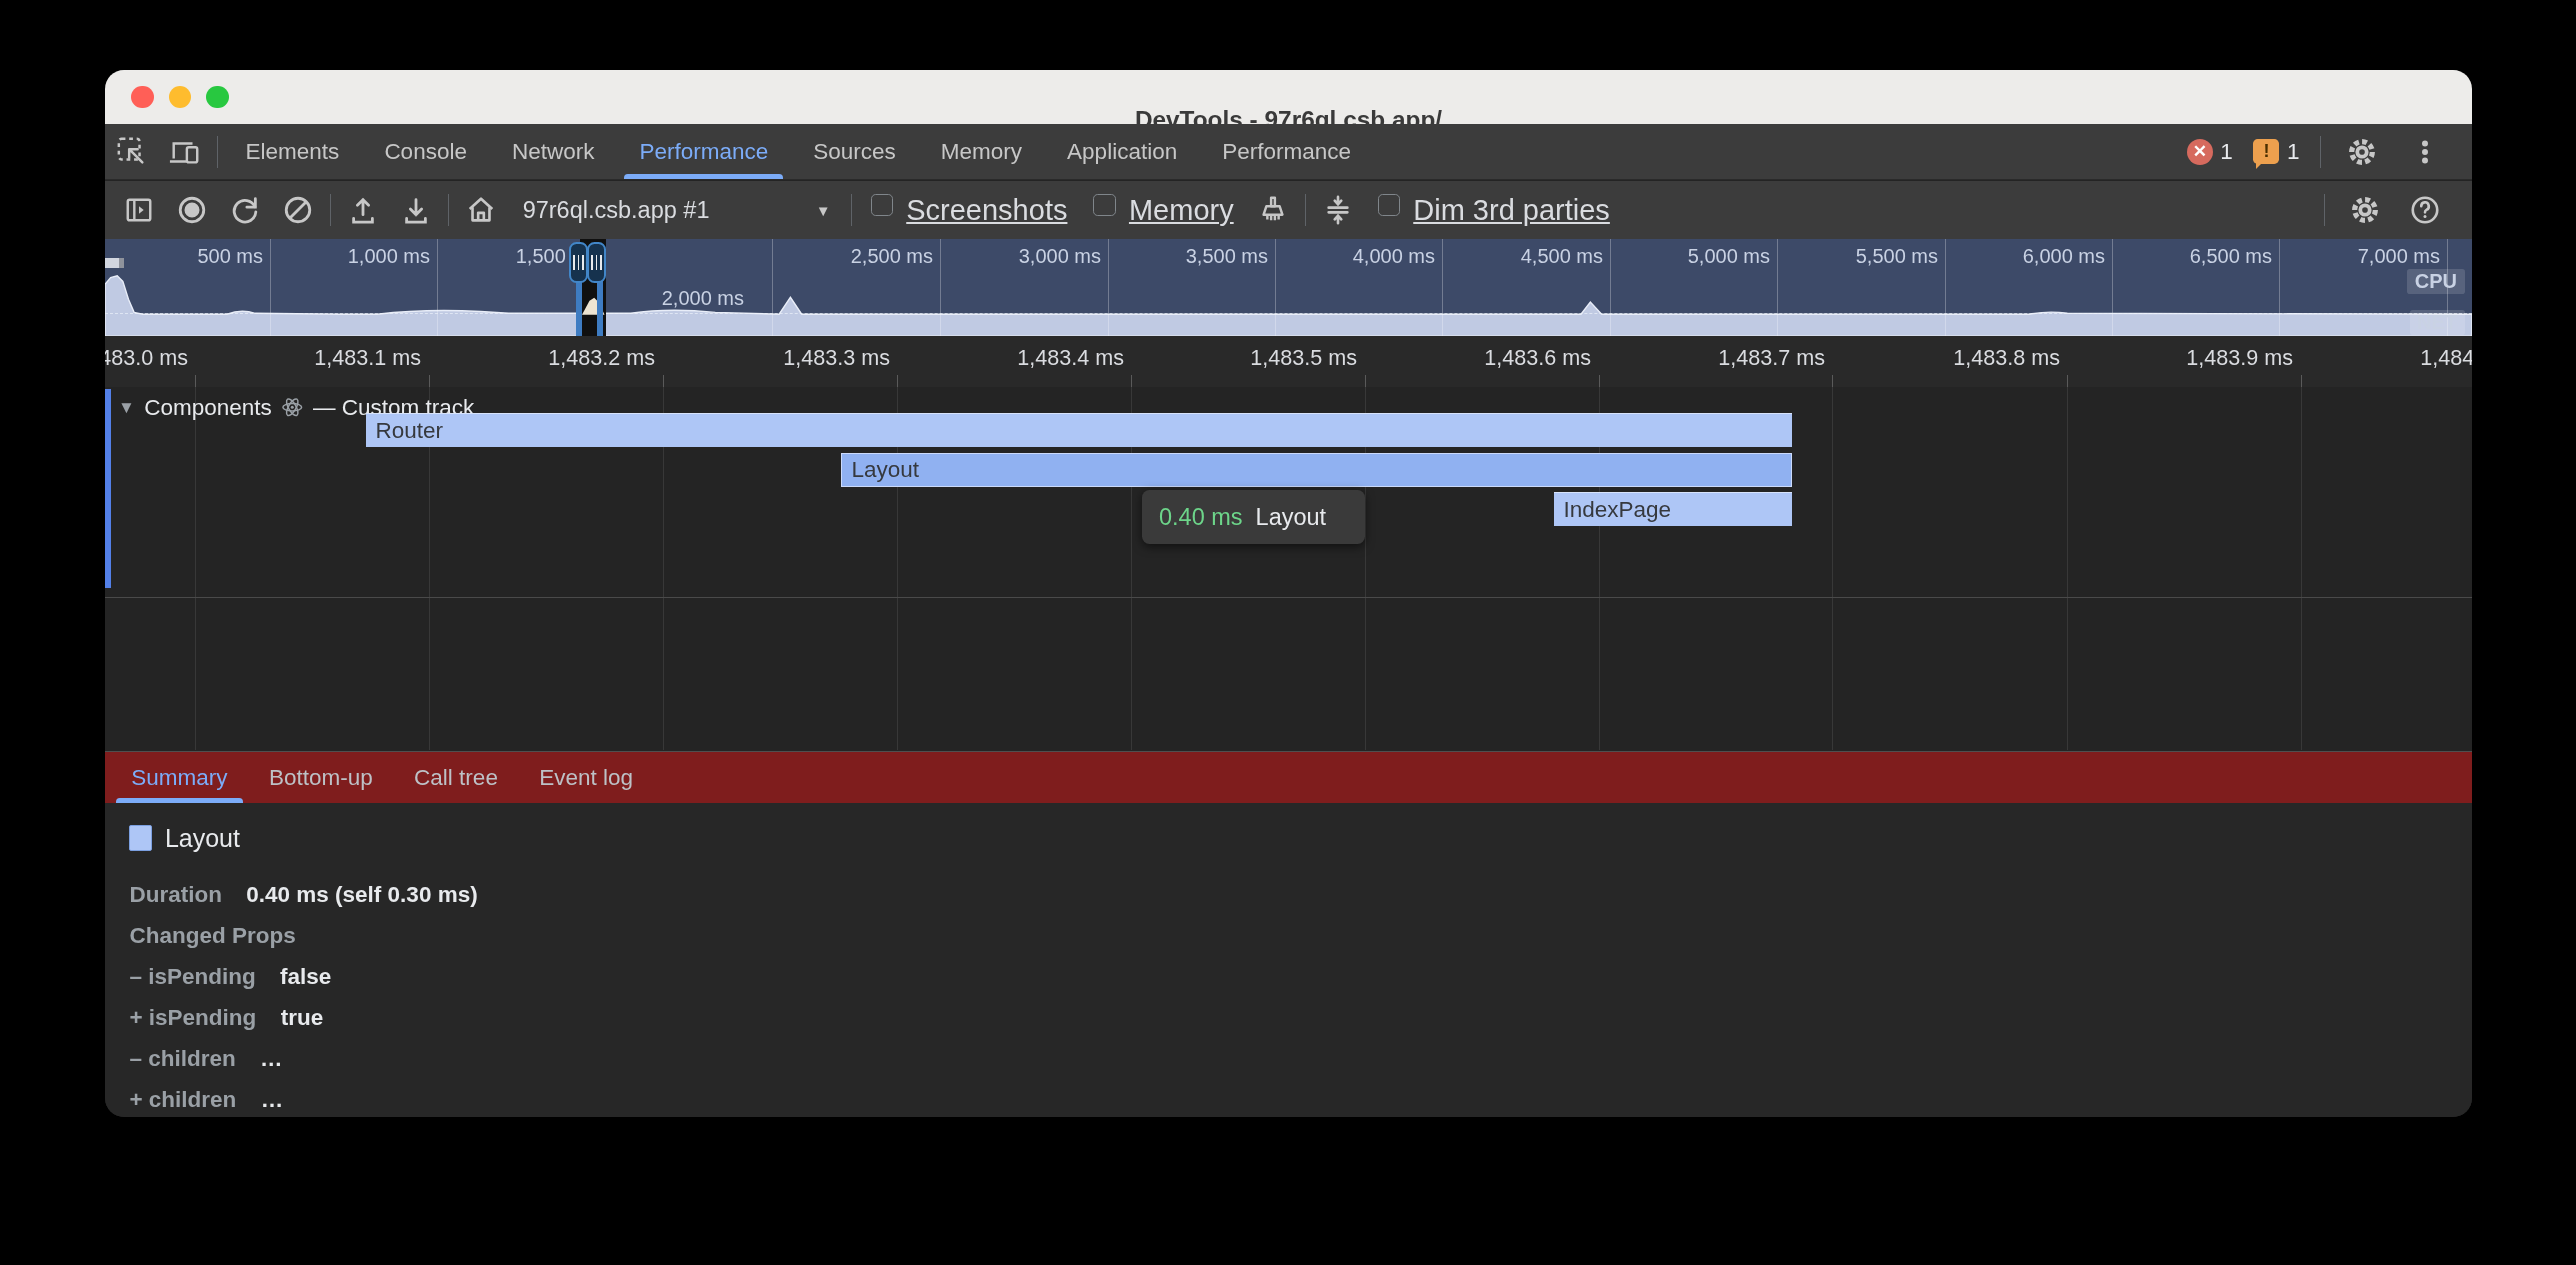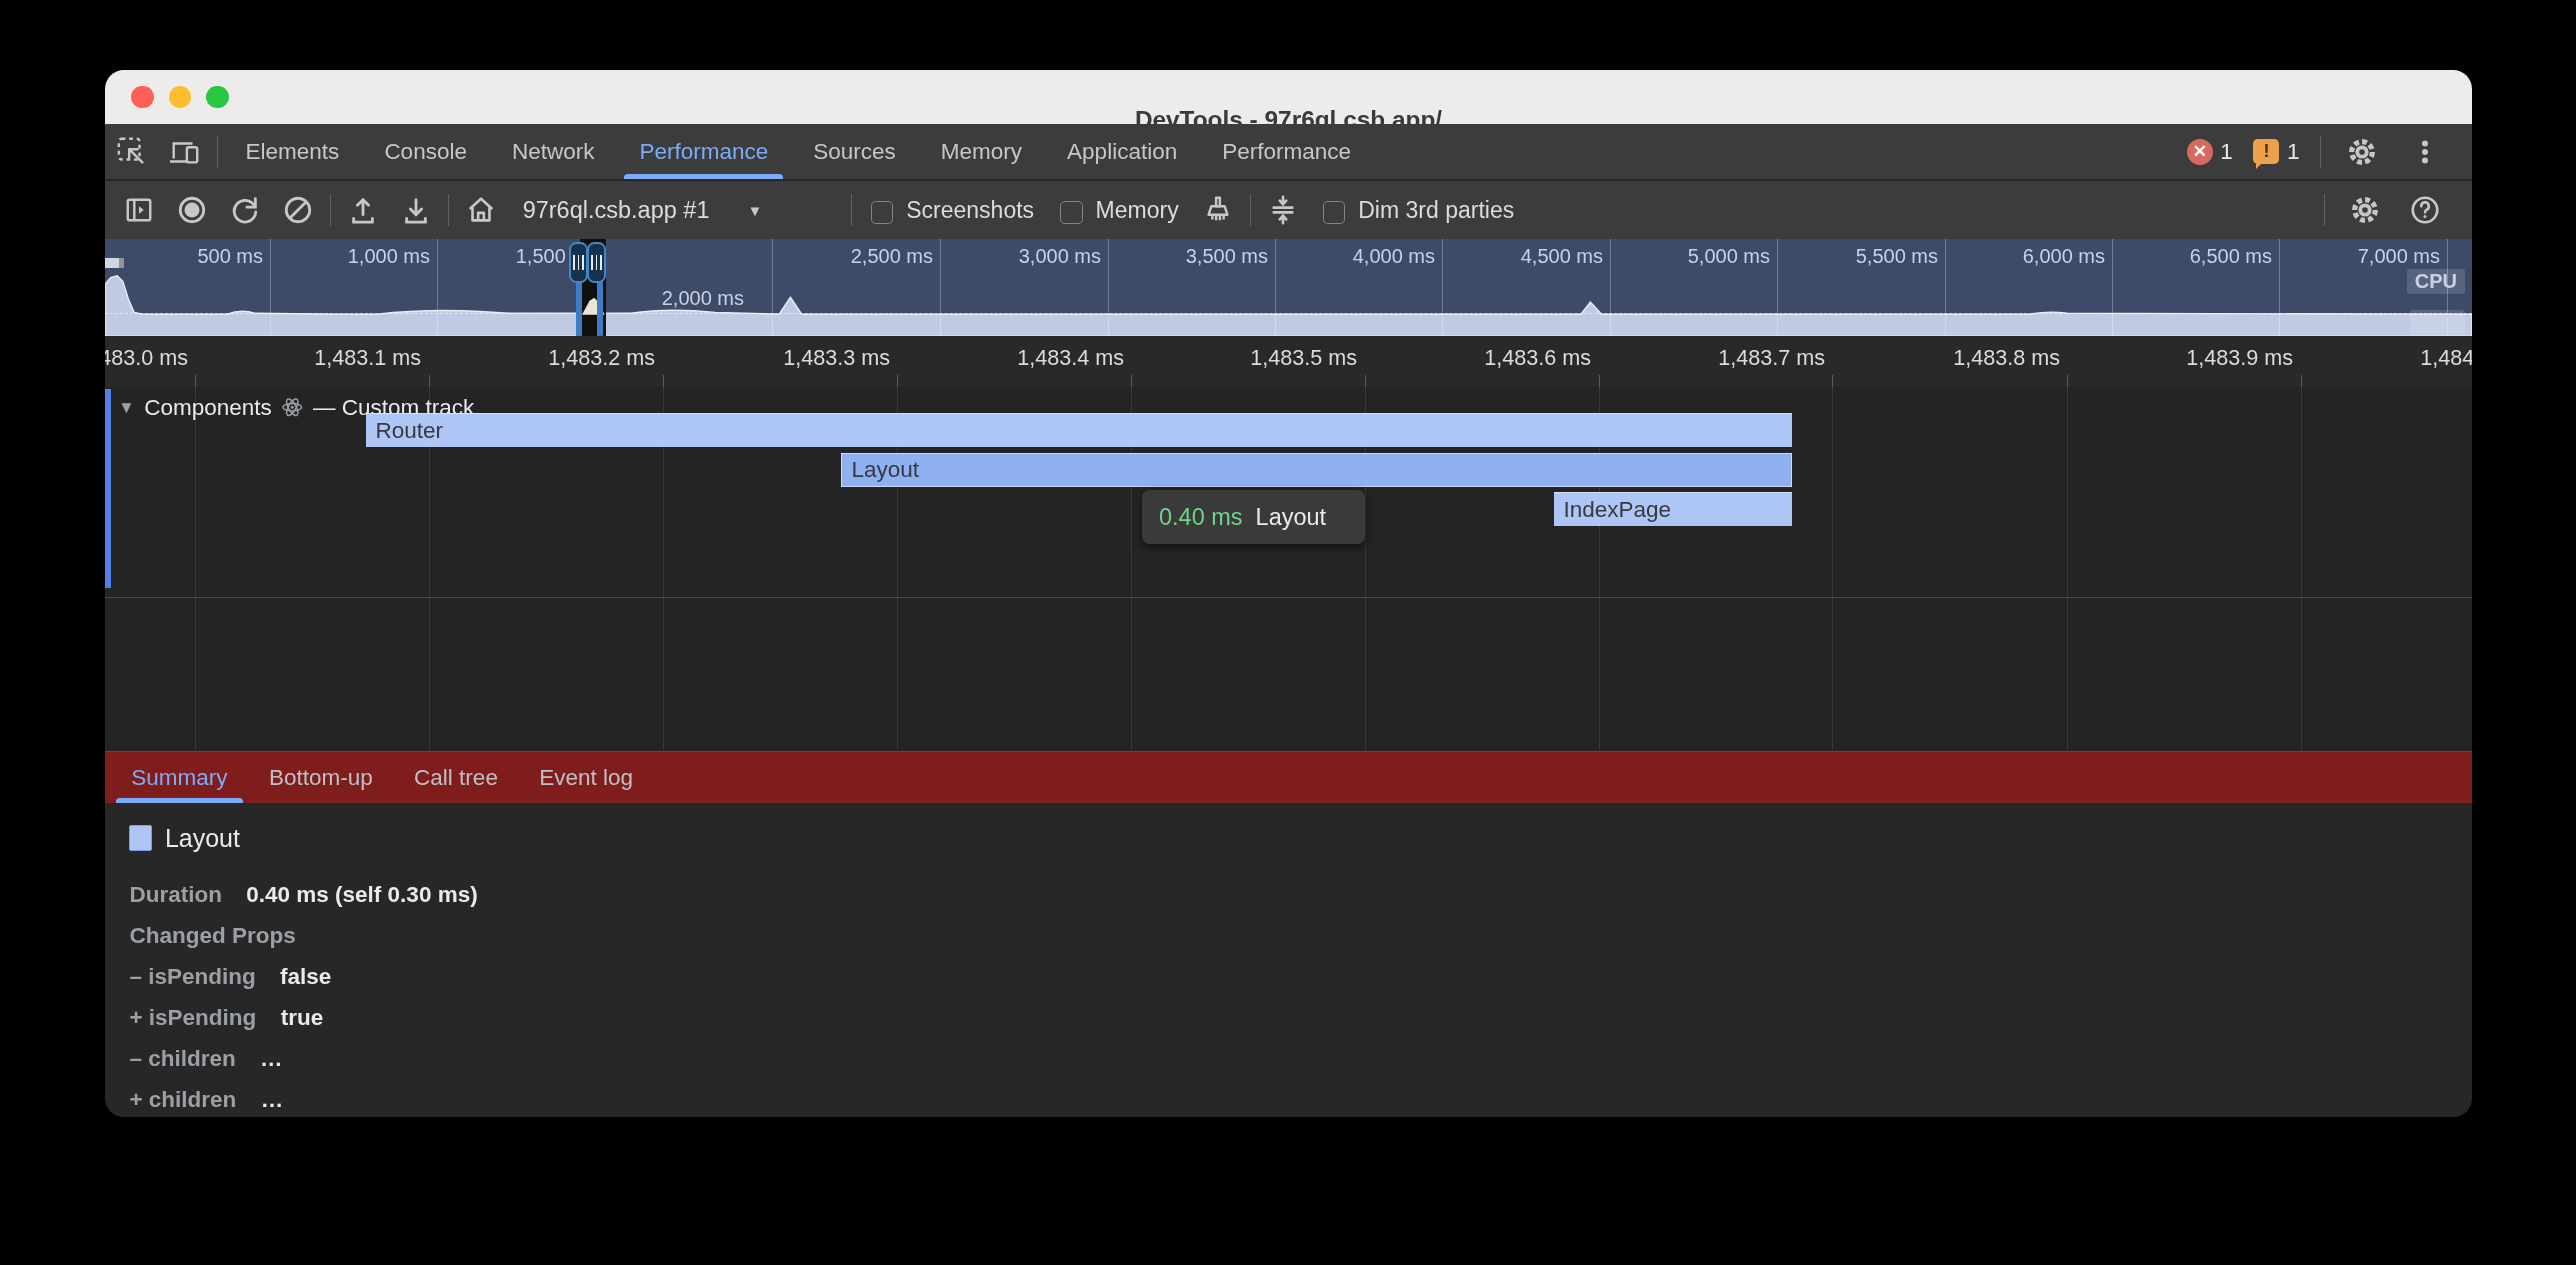--- a/index.html
+++ b/index.html
@@ -30,23 +30,23 @@
   .badge { display:flex; align-items:center; gap:7.5px; font-size:22.5px; color:#E8EAED; padding:0 5.6px; }
   .errdot { width:26px; height:26px; border-radius:50%; background:#D66A5E; color:#FFF; font-size:17px;
     font-weight:700; display:flex; align-items:center; justify-content:center; }
   .warnbox { position:relative; width:26px; height:24.4px; border-radius:4.7px; background:#EDA04E; color:#4A2F00;
     font-size:18px; font-weight:700; display:flex; align-items:center; justify-content:center; }
   .warnbox::after { content:""; position:absolute; left:2.8px; bottom:-5.6px; border:5.6px solid transparent;
     border-top-color:#EDA04E; border-left-color:#EDA04E; border-width:3.8px; }
   
   .toolbar { position:absolute; left:0; top:111px; width:100%; height:58px; background:#3C3C3C;
     display:flex; align-items:center; padding:0 7.5px; }
-  .tgt { display:flex; align-items:center; gap:38px; color:#DADCE0; font-size:23.5px; padding:0 15px; min-width:338px; }
+  .tgt { display:flex; align-items:center; gap:38px; color:#DADCE0; font-size:23.5px; padding:0 15px; min-width:338px;justify-content:space-between; }
   .caret { font-size:15px; color:#C7C7C7; }
-  .chk { display:flex; align-items:flex-end; gap:13px; font-size:23px; color:#DADCE0; padding:0 13px; }
+  .chk { display:flex; align-items:flex-start; gap:13px; font-size:29px; color:#DADCE0; padding:0 13px;text-decoration:underline; }
   .box { width:22.5px; height:22.5px; border:1.9px solid #80868B; border-radius:4.7px; background:transparent; flex:none; }
   .toolbar-right { margin-left:auto; display:flex; align-items:center; gap:7.5px; padding-right:13px; }
   
   .overview { position:absolute; left:0; top:169px; width:100%; height:97px; background:#3D4A68; overflow:hidden; }
   .ovgrid { position:absolute; top:0; bottom:0; width:0.9px; background:rgba(255,255,255,.28); }
   .ovlabel { position:absolute; top:5.6px; height:24.4px; width:207px; text-align:right; font-size:20px; color:#C9D2E4; }
   .dashline { position:absolute; left:0; right:0; top:74px; border-top:1.9px dashed rgba(240,244,252,.65); }
   .ovtag { position:absolute; right:7.5px; background:rgba(255,255,255,.14); color:#C9D2E4; font-weight:700;
     font-size:20px; padding:0.9px 7.5px; border-radius:2.8px; }
   .minimark { position:absolute; left:0; top:19px; width:19px; height:10.3px; background:#D2D6DF; }

